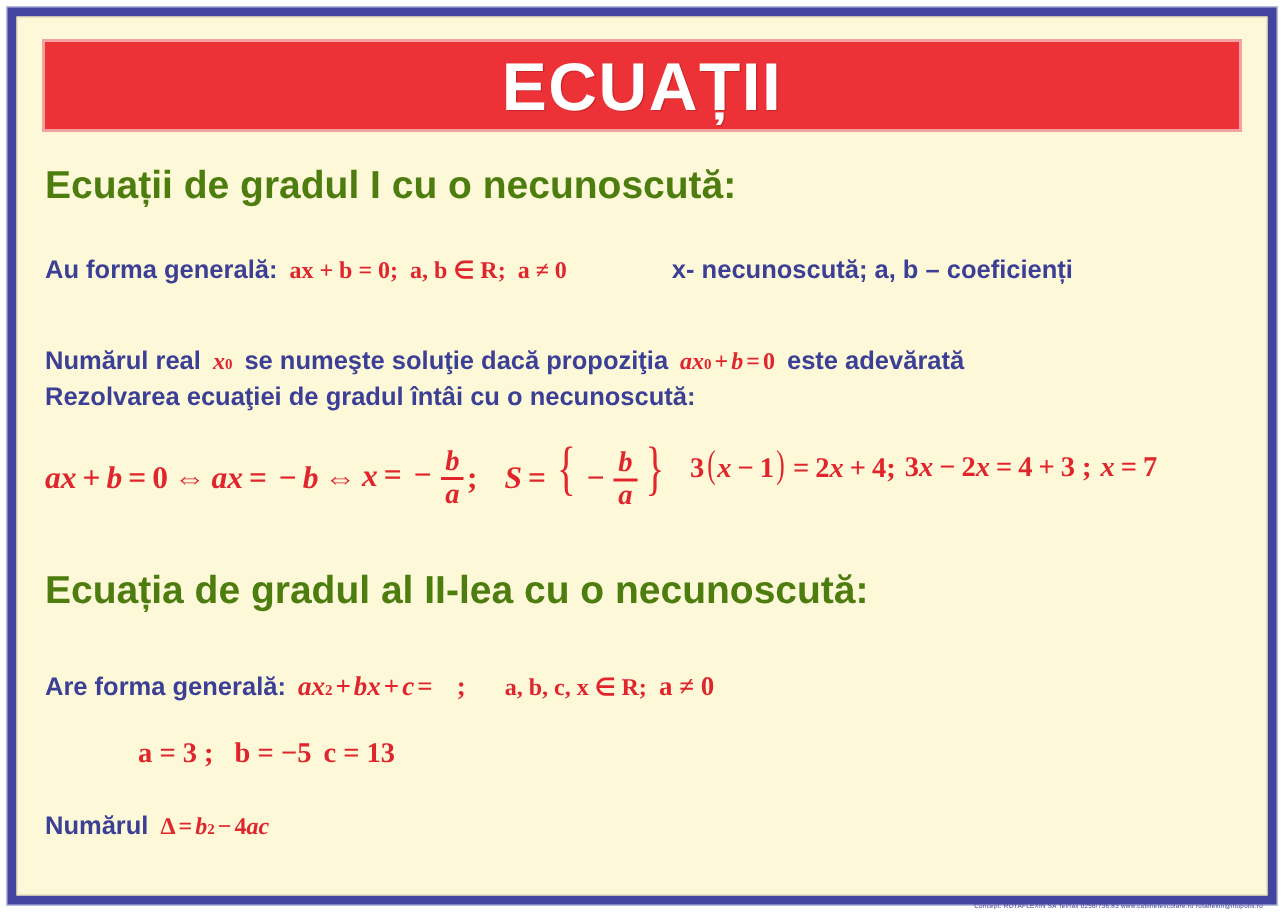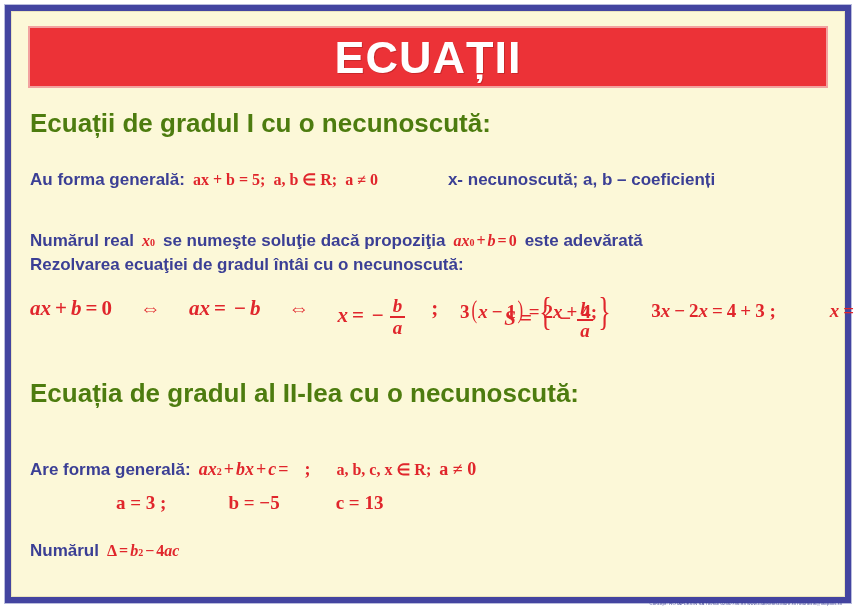--- a/index.html
+++ b/index.html
@@ -102,22 +102,21 @@
 
   
   .eq-row {
     position: absolute;
     color: #e0262c;
     font-family: "Liberation Serif", serif;
     font-weight: bold;
     font-size: 21px;
     white-space: nowrap;
     display: flex;
-    align-items: flex-start;
-    gap: 24px;
+    align-items: center;
   }
   .eq-row .var { font-style: italic; }
   .eq-row .op  { font-style: normal; padding: 0 4px; }
 
   
   .frac {
     display: inline-flex;
     flex-direction: column;
     align-items: center;
     vertical-align: middle;
@@ -165,21 +164,21 @@
 
   <div id="title-bar">
     <div id="title-text">ECUAȚII</div>
   </div>
 
   <div class="section-head" style="left:30px; top:108px;">Ecuații de gradul I cu o necunoscută:</div>
 
   <div class="body-line" style="left:30px; top:170px;">
     <span>Au forma generală:</span>
     <span class="gap-sm"></span>
-    <span class="math">ax + b = 5;</span>
+    <span class="math">ax + b = 0;</span>
     <span class="gap-sm"></span>
     <span class="math">a, b ∈ R;</span>
     <span class="gap-sm"></span>
     <span class="math">a ≠ 0</span>
     <span class="gap-lg"></span>
     <span>x- necunoscută; a, b – coeficienți</span>
   </div>
 
   <div class="body-line" style="left:30px; top:211px;margin-top:20px;">
     <span>Numărul real</span>
@@ -218,21 +217,21 @@
   <div class="eq-row" style="left:460px; top:300px; font-size:19px;">
     <span>3<span class="brace" style="font-size:26px;">(</span><span class="var">x</span><span class="op">−</span>1<span class="brace" style="font-size:26px;">)</span><span class="op">=</span>2<span class="var">x</span><span class="op">+</span>4<span style="font-style:normal">;</span></span>
     <span style="display:inline-block;width:6px"></span>
     <span>3<span class="var">x</span><span class="op">−</span>2<span class="var">x</span><span class="op">=</span>4<span class="op">+</span>3<span style="font-style:normal"> ;</span></span>
     <span style="display:inline-block;width:6px"></span>
     <span><span class="var">x</span><span class="op">=</span>7</span>
   </div>
 
   <div class="section-head" style="left:30px; top:378px;">Ecuația de gradul al II-lea cu o necunoscută:</div>
 
-  <div class="body-line" style="left:30px; top:459px;">
+  <div class="body-line" style="left:30px; top:447px;">
     <span>Are forma generală:</span>
     <span class="gap-sm"></span>
     <span class="math" style="font-size:18px">
         <span class="var">ax</span>
         <sup class="smallmath-sup">2</sup>
         <span class="op">+</span>
         <span class="var">bx</span>
         <span class="op">+</span>
         <span class="var">c</span>
         <span class="op">=</span>

